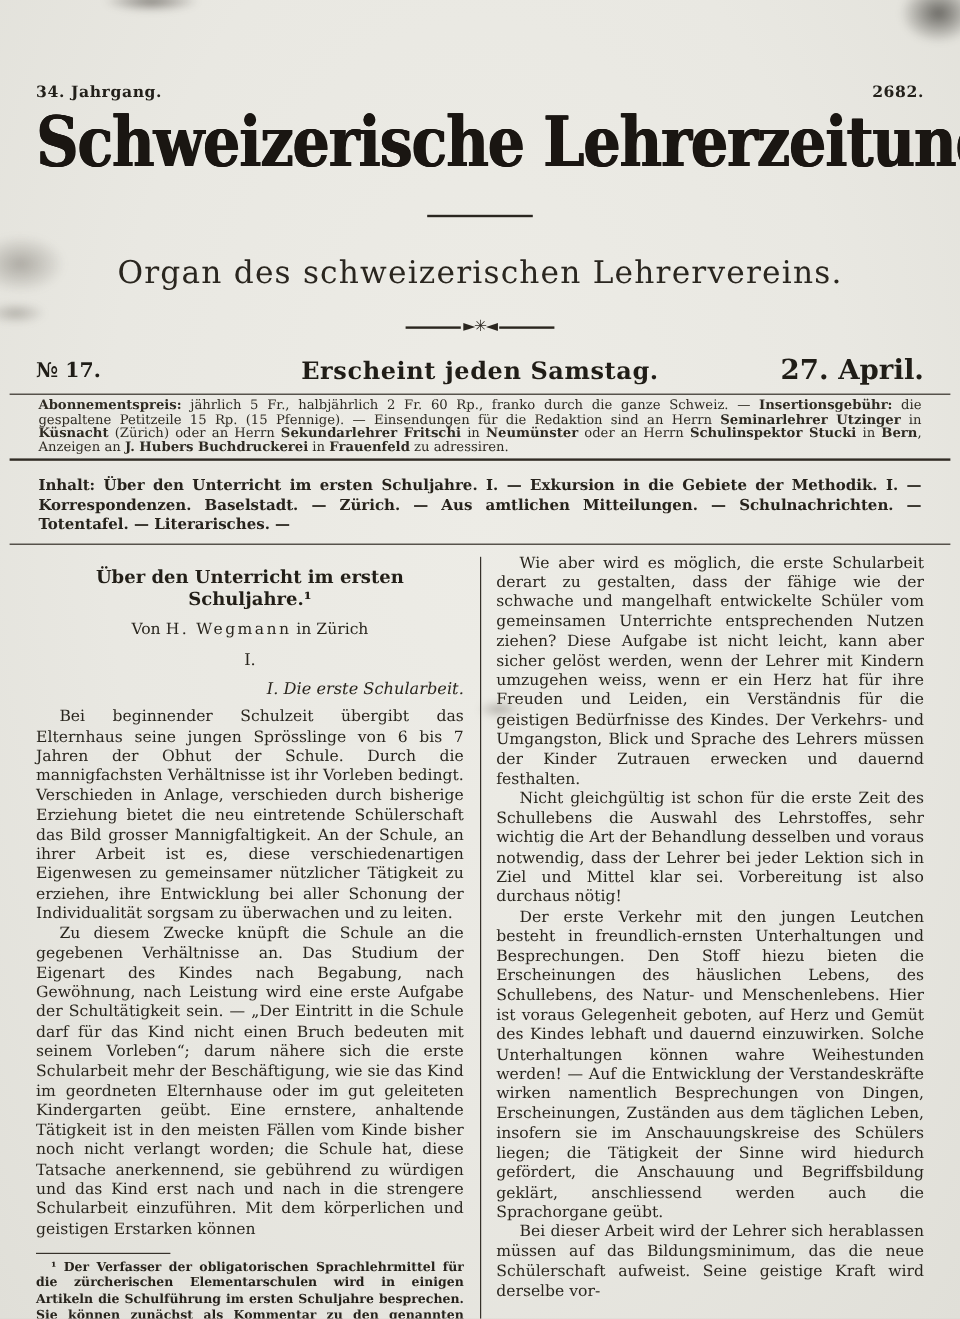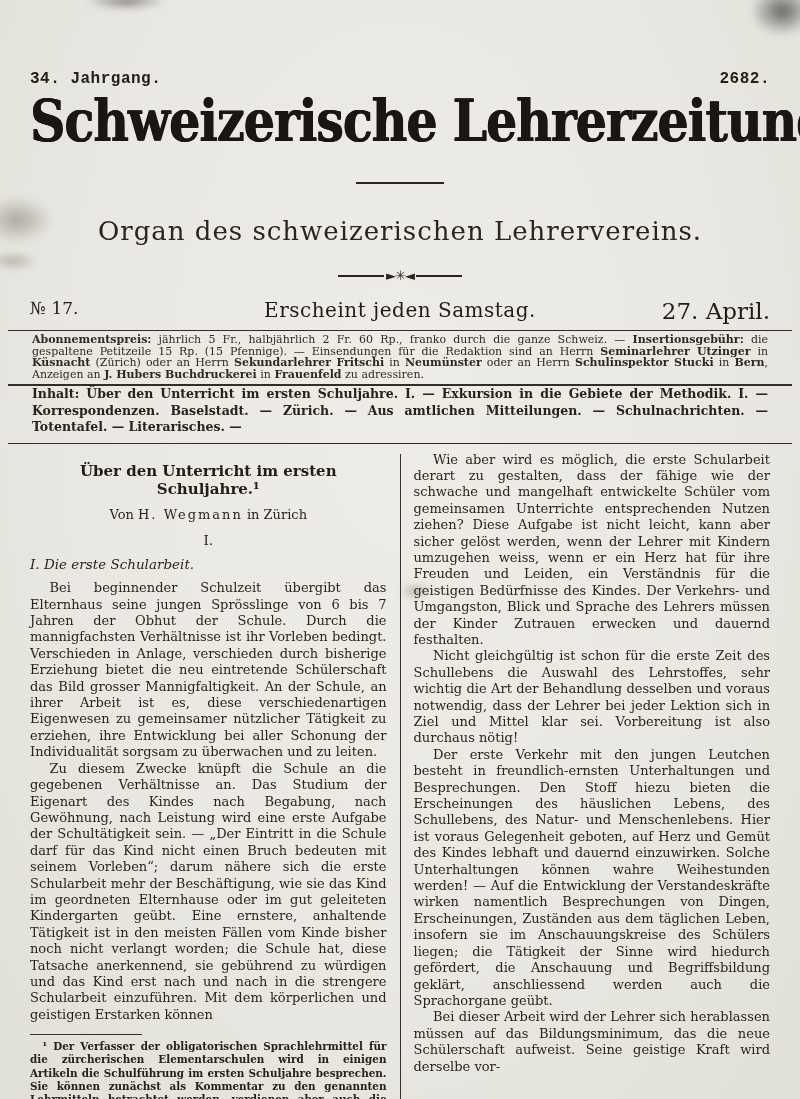--- a/index.html
+++ b/index.html
@@ -10,59 +10,59 @@
     color:#29251d; font-family:"DejaVu Serif","Liberation Serif",serif;
   }
   
   .stain{position:absolute; pointer-events:none; border-radius:50%; filter:blur(3px);}
   .s1{left:86px; top:-8px; width:80px; height:18px; background:radial-gradient(closest-side,rgba(55,50,45,.55),rgba(55,50,45,0));}
   .s2{right:-14px; top:-14px; width:64px; height:50px; background:radial-gradient(closest-side,rgba(40,38,34,.65),rgba(40,38,34,0));}
   .s3{left:-20px; top:196px; width:74px; height:48px; background:radial-gradient(closest-side,rgba(95,90,82,.42),rgba(95,90,82,0));}
   .s4{left:-12px; top:252px; width:50px; height:18px; background:radial-gradient(closest-side,rgba(95,90,82,.38),rgba(95,90,82,0));}
   .s5{left:398px; top:584px; width:36px; height:14px; background:radial-gradient(closest-side,rgba(100,95,88,.45),rgba(100,95,88,0));}
 
-  .topline{display:flex; justify-content:space-between; padding-top:70px; font-weight:bold; font-size:16px; letter-spacing:.5px; color:#23201a;font-family:Liberation Mono, monospace;}
+  .topline{display:flex; justify-content:space-between; padding-top:70px; font-weight:bold; font-size:13px; letter-spacing:.5px; color:#23201a;}
   .title-wrap{text-align:center; margin-top:8px; height:64px;}
   .paper-title{
     display:inline-block; font-size:49px; font-weight:bold; letter-spacing:-1px; line-height:1.1;
     transform:scaleY(1.18); transform-origin:50% 60%;
     color:#1a1612; text-shadow:.6px 0 0 #1a1612, -.3px 0 0 #1a1612; white-space:nowrap;
   }
   .title-rule{width:88px; height:2px; background:#2a2620; margin:22px auto 0;}
   .subtitle{margin-top:32px; text-align:center; font-size:26px; font-weight:400; letter-spacing:1px; color:#2a261f;}
   .ornament{margin-top:22px; display:flex; align-items:center; justify-content:center; gap:2px; color:#2a261f;}
   .orn-line{width:46px; height:2px; background:#2a261f;}
   .orn-glyph{font-family:"DejaVu Sans","Liberation Sans",sans-serif; font-size:13px; letter-spacing:-1px;}
 
-  .issue-row{display:flex; margin-top:15px; font-weight:normal; align-items:flex-start; color:#201d17;}
+  .issue-row{display:flex; margin-top:15px; font-weight:bold; align-items:center; color:#201d17;}
   .issue-row .left{flex:1; font-size:17px;}
   .issue-row .center{flex:2; text-align:center; font-size:20px; letter-spacing:.5px;}
   .issue-row .right{flex:1; text-align:right; font-size:23px;}
 
   .rule{border-top:1px solid #322d26;}
   .rule.heavy{border-top-width:2.5px;}
   .wide{margin-left:-22px; margin-right:-22px;}
   .mt6{margin-top:6px;}
 
   .fine-print{font-size:11px; line-height:11.5px; text-align:justify; padding:3px 2px 4px; color:#2e2a22;}
   .b{font-weight:bold;}
 
-  .inhalt{font-size:12.5px; line-height:16.5px; text-align:justify; padding:0 2px 7px; font-weight:bold; color:#27231c;}
+  .inhalt{font-size:12.5px; line-height:16.5px; text-align:justify; padding:12px 2px 7px; font-weight:bold; color:#27231c;}
 
   .columns{display:flex; margin-top:8px; align-items:stretch;}
   .col{flex:1; font-size:13px; line-height:16.4px; text-align:justify;}
   .col-divider{width:1px; background:#36312a; margin:2px 13px 0 13px;}
   .para{text-indent:1.5em;}
   .no-indent{text-indent:0;}
 
   .art-title{text-align:center; font-size:15px; font-weight:bold; margin-top:10px; line-height:1.25; color:#221e17;}
   .byline{text-align:center; font-size:13px; margin-top:8px;}
   .sp-name{letter-spacing:2px;}
   .part-no{text-align:center; font-size:13.5px; margin-top:9px;}
-  .section-head{text-align:left; font-style:italic; font-size:13.5px; margin:7px 0 8px;}
+  .section-head{text-align:right; font-style:italic; font-size:13.5px; margin:7px 0 8px;}
 
   .fn-rule{width:112px; border-top:1px solid #36312a; margin:11px 0 5px;}
   .footnote{font-size:10.4px; line-height:13.2px; font-weight:bold; text-align:justify; text-indent:1.2em; color:#26221b;}
 </style>
 </head>
 <body>
 
 <div class="page">
   <div class="stain s1"></div>
   <div class="stain s2"></div>

